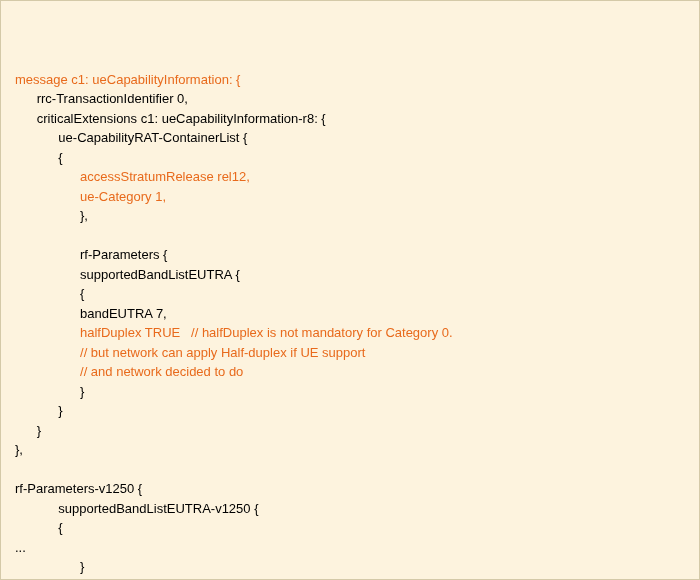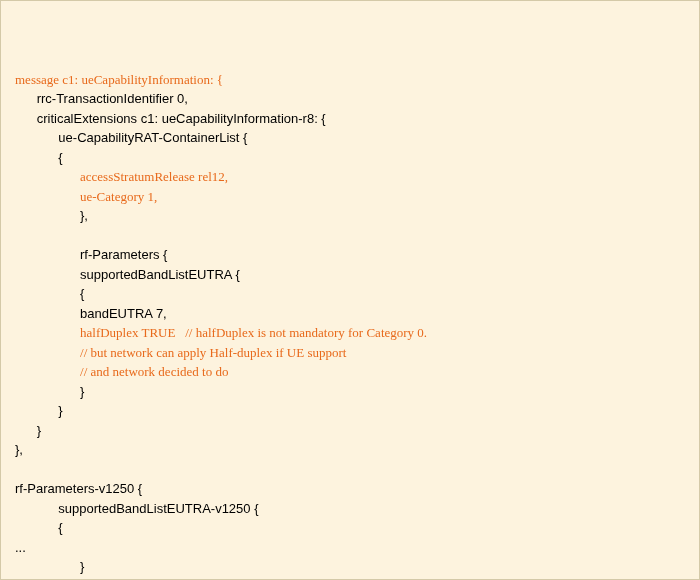--- a/index.html
+++ b/index.html
@@ -9,21 +9,21 @@
     border: 1px solid #D4C9A8;
     font-family: Verdana, Geneva, sans-serif;
     font-size: 13px;
     line-height: 1.5;
     padding: 10px 14px;
     color: #000;
     white-space: pre;
     overflow: hidden;
   }
   .line { display: block; }
-  .hl { color: #E86A1C; font-family: Liberation Serif, serif; }
+  .hl { color: #E86A1C; }
   .nm { color: #000; }
 </style>
 </head>
 <body>
 
 
 <div id="code-container"><div class="line"><span class="hl">message c1: ueCapabilityInformation: {</span></div><div class="line">      <span class="nm">rrc-TransactionIdentifier 0,</span></div><div class="line">      <span class="nm">criticalExtensions c1: ueCapabilityInformation-r8: {</span></div><div class="line">            <span class="nm">ue-CapabilityRAT-ContainerList {</span></div><div class="line">            <span class="nm">{</span></div><div class="line">                  <span class="hl">accessStratumRelease rel12,</span></div><div class="line">                  <span class="hl">ue-Category 1,</span></div><div class="line">                  <span class="nm">},</span></div><div class="line"><span class="nm"> </span></div><div class="line">                  <span class="nm">rf-Parameters {</span></div><div class="line">                  <span class="nm">supportedBandListEUTRA {</span></div><div class="line">                  <span class="nm">{</span></div><div class="line">                  <span class="nm">bandEUTRA 7,</span></div><div class="line">                  <span class="hl">halfDuplex TRUE   // halfDuplex is not mandatory for Category 0.</span></div><div class="line">                  <span class="hl">// but network can apply Half-duplex if UE support</span></div><div class="line">                  <span class="hl">// and network decided to do</span></div><div class="line">                  <span class="nm">}</span></div><div class="line">            <span class="nm">}</span></div><div class="line">      <span class="nm">}</span></div><div class="line"><span class="nm">},</span></div><div class="line"><span class="nm"> </span></div><div class="line"><span class="nm">rf-Parameters-v1250 {</span></div><div class="line">            <span class="nm">supportedBandListEUTRA-v1250 {</span></div><div class="line">            <span class="nm">{</span></div><div class="line"><span class="nm">...</span></div><div class="line">                  <span class="nm">}</span></div><div class="line">            <span class="nm">}</span></div></div>
 
 
 

